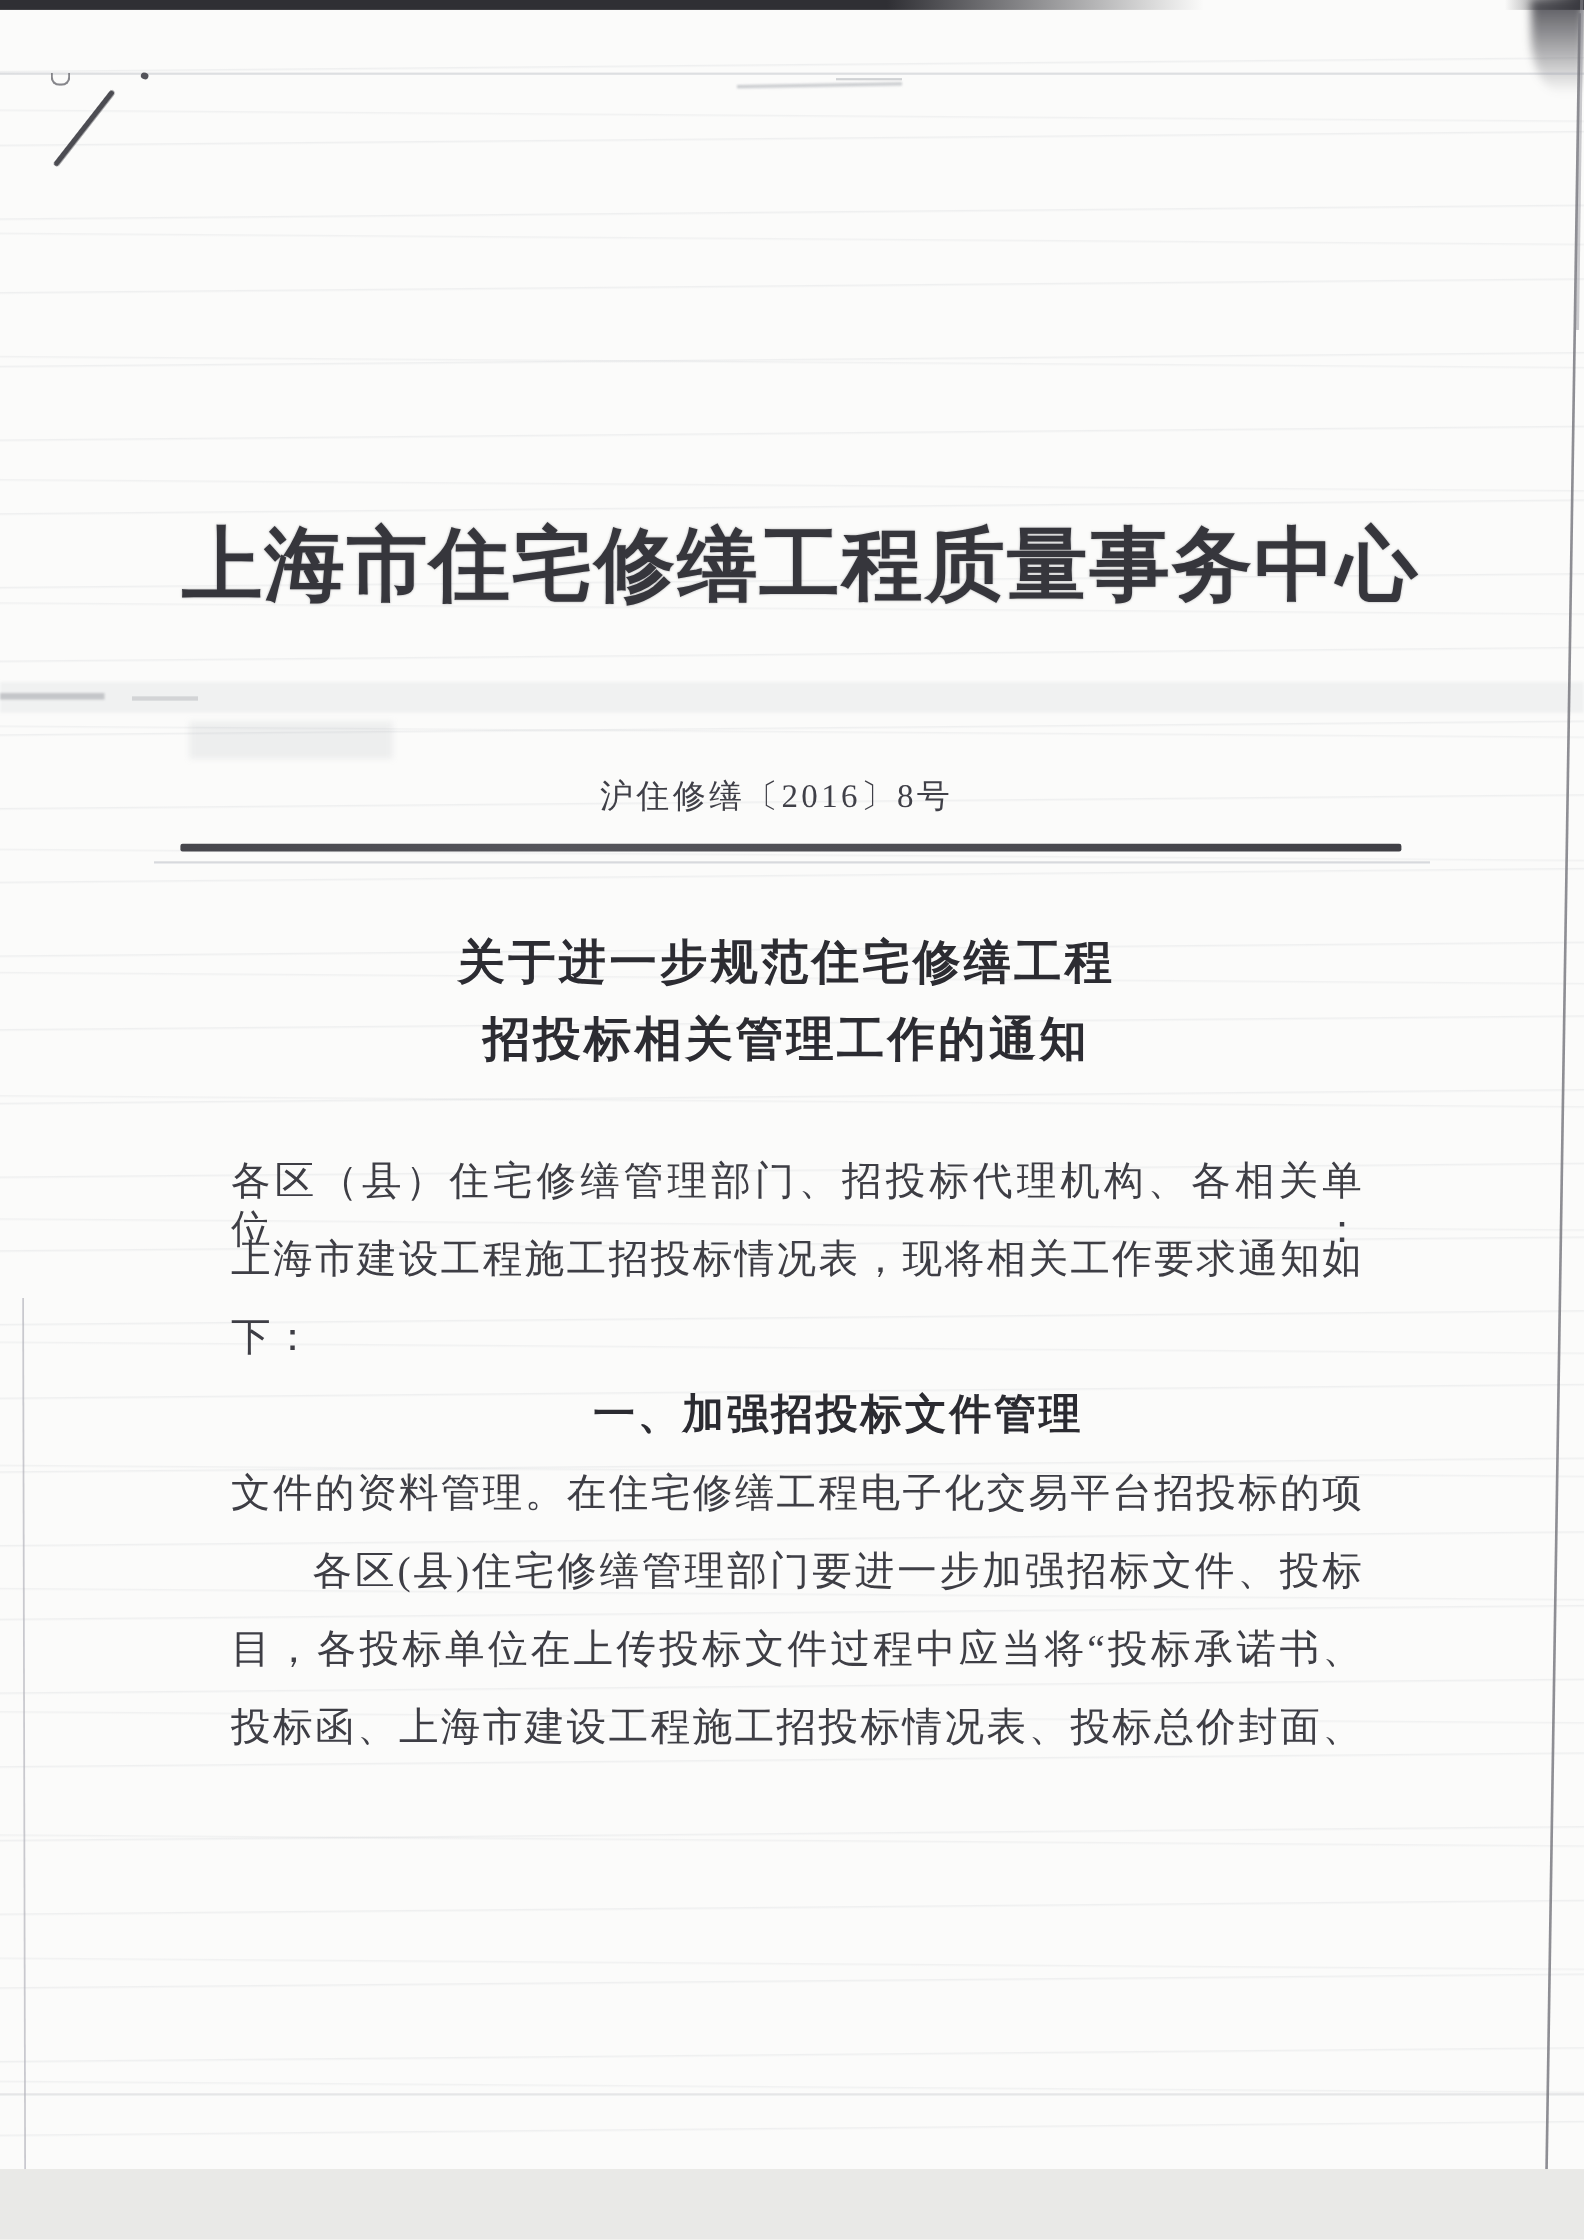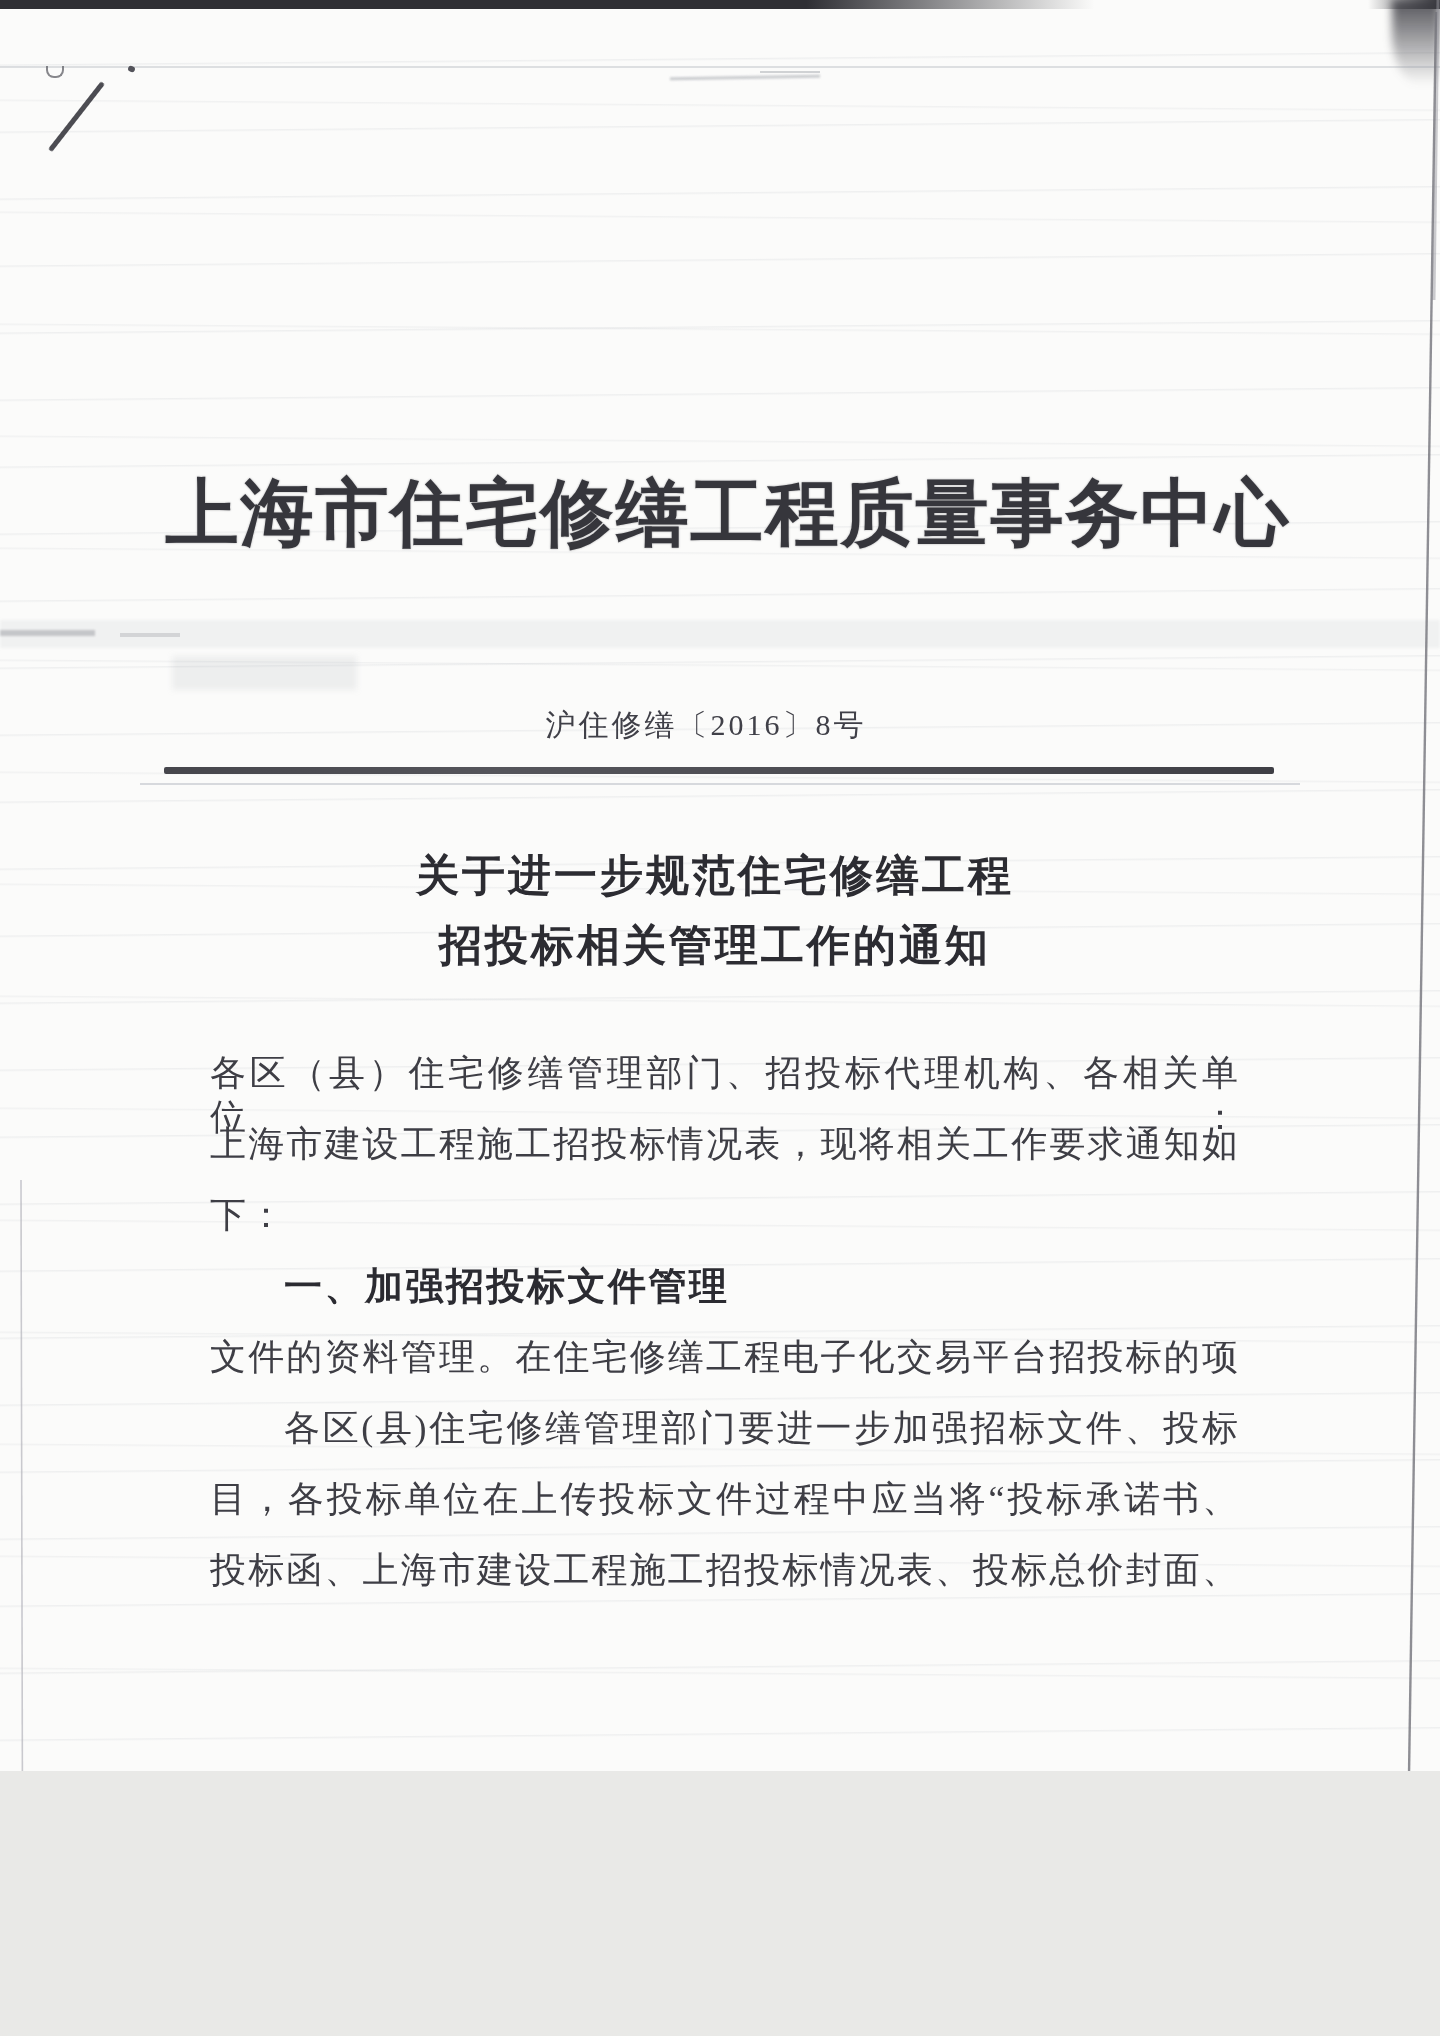--- a/index.html
+++ b/index.html
@@ -1,18 +1,18 @@
 <!DOCTYPE html>
 <html><head>
 <meta charset="utf-8">
 <style>
   html,body{margin:0;padding:0;background:#e9e9e7;}
   .page{
     position:relative;
-    width:1440px;height:1771px;
+    width:1440px;height:1972px;
     margin:0 auto;
     background-color:#fbfbfa;
     background-image:
       repeating-linear-gradient(179.5deg, rgba(130,138,150,0) 0px, rgba(130,138,150,0) 64px, rgba(130,138,150,0.10) 65px, rgba(130,138,150,0) 67px),
       repeating-linear-gradient(180.4deg, rgba(120,128,140,0) 0px, rgba(120,128,140,0) 109px, rgba(120,128,140,0.08) 110px, rgba(120,128,140,0) 112px);
     overflow:hidden;
     font-family:"Liberation Serif", serif;
   }
   
   .top-strip{
@@ -79,21 +79,21 @@
     filter:blur(.4px);white-space:nowrap;
   }
   .body-text{
     position:absolute;top:1051px;left:210px;width:1030px;
     font-family:"Liberation Serif", serif;
     font-size:36px;line-height:44px;letter-spacing:2px;
     color:#3e3e45;filter:blur(.25px);
   }
   .line{height:71px;overflow:visible;}
   .justify{text-align:justify;text-align-last:justify;}
-  .indent{text-indent:74px;}
+  .indent{text-indent:74px;text-align:center;}
   .section-heading{
     font-family:"Liberation Sans", sans-serif;
     font-weight:700;font-size:38px;letter-spacing:2.5px;
     color:#2b2b31;
   }
 </style>
 </head>
 <body>
 
 <div class="page">

